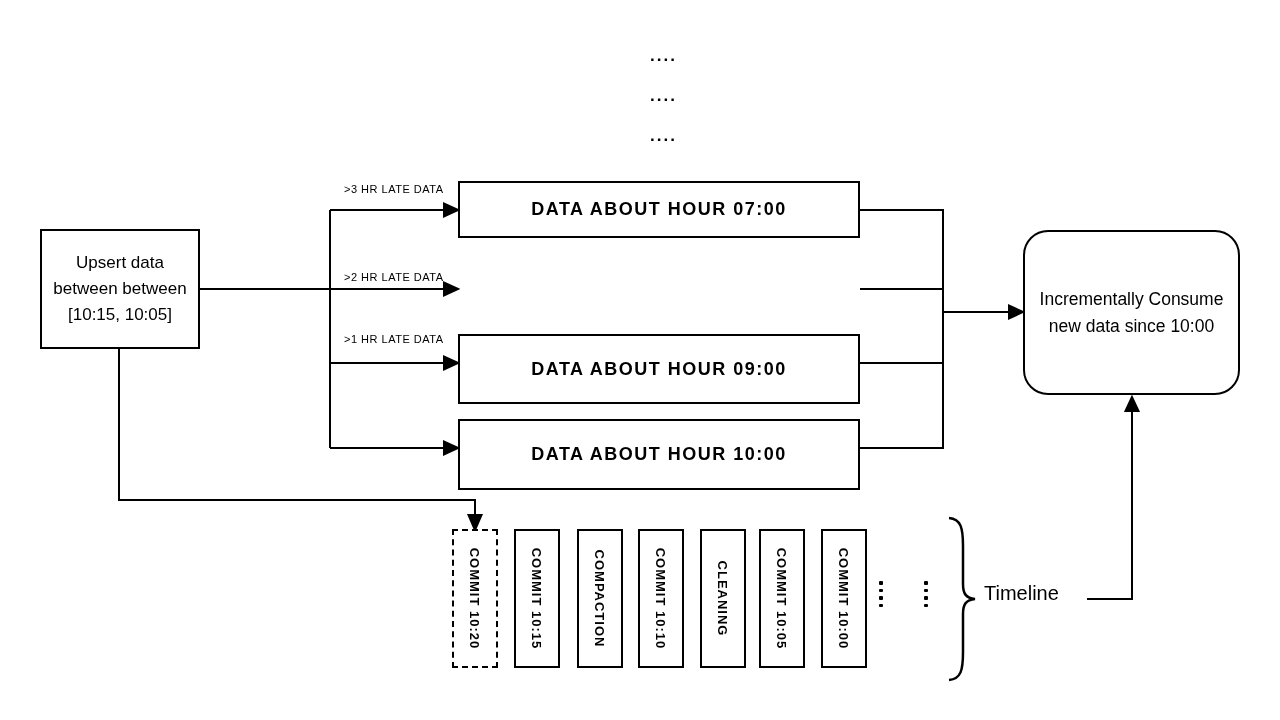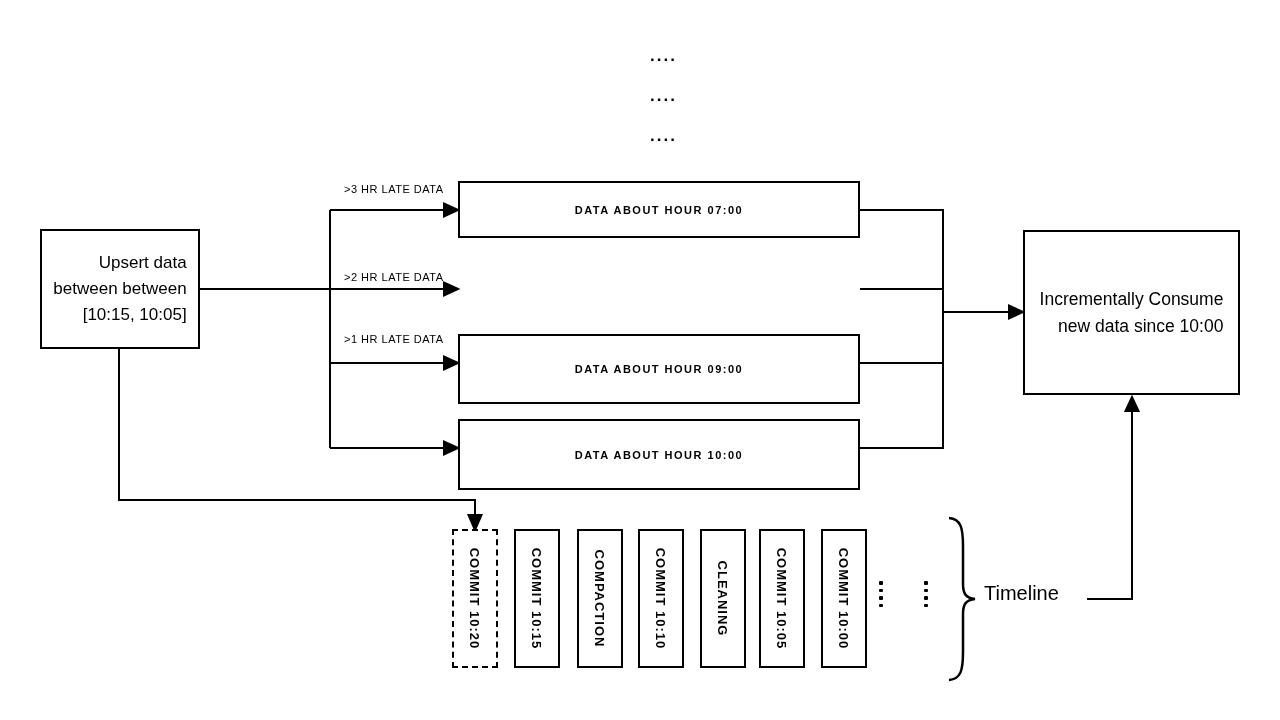--- a/index.html
+++ b/index.html
@@ -7,31 +7,31 @@
     position:relative; width:1280px; height:720px; background:#ffffff;
     font-family:"Liberation Sans", sans-serif; color:#000; overflow:hidden;
   }
   .layer { position:absolute; left:0; top:0; width:1280px; height:720px; }
   .box {
     position:absolute; border:2px solid #000; background:#fff;
     display:flex; align-items:center; justify-content:center;
     text-align:center; box-sizing:border-box;
   }
   .upsert-box { left:40px; top:229px; width:160px; height:120px; font-size:17px; line-height:26px; }
-  .consume-box { left:1023px; top:230px; width:217px; height:165px; font-size:17.5px; line-height:27px; }
-  .hour-box { left:458px; width:402px; height:57px; font-weight:bold; font-size:11px; letter-spacing:1.5px; }
+  .consume-box { left:1023px; top:230px; width:217px; height:165px; font-size:17.5px; line-height:27px;border-radius:25px; }
+  .hour-box { left:458px; width:402px; height:57px; font-weight:bold; font-size:18px; letter-spacing:1.5px; }
   .late-label { position:absolute; left:344px; font-weight:normal; font-size:11px; letter-spacing:0.5px; white-space:nowrap; }
   .tbox { top:529px; width:46px; height:139px; }
   .tbox .rot { transform:rotate(90deg); white-space:nowrap; font-weight:bold; font-size:13px; letter-spacing:1px; }
   .tbox.dashed { border-style:dashed; }
   .top-dots { position:absolute; left:650px; font-size:17px; font-weight:bold; letter-spacing:2px; }
   .dotcol { position:absolute; top:581px; display:flex; flex-direction:column; gap:4px; }
   .dotcol i { width:3.5px; height:3.5px; background:#000; border-radius:1px; }
   .timeline-label { position:absolute; left:984px; top:582px; font-size:20px; white-space:nowrap; }
-  .block-line { display:block;text-align:right; }
+  .block-line { display:block; }
 </style>
 </head>
 <body>
 
 <div class="canvas">
 
   <svg class="layer" viewBox="0 0 1280 720" fill="none" stroke="#000" stroke-width="2">
 
     <path d="M200 289 H330"></path>
     <path d="M330 210 V448"></path>

